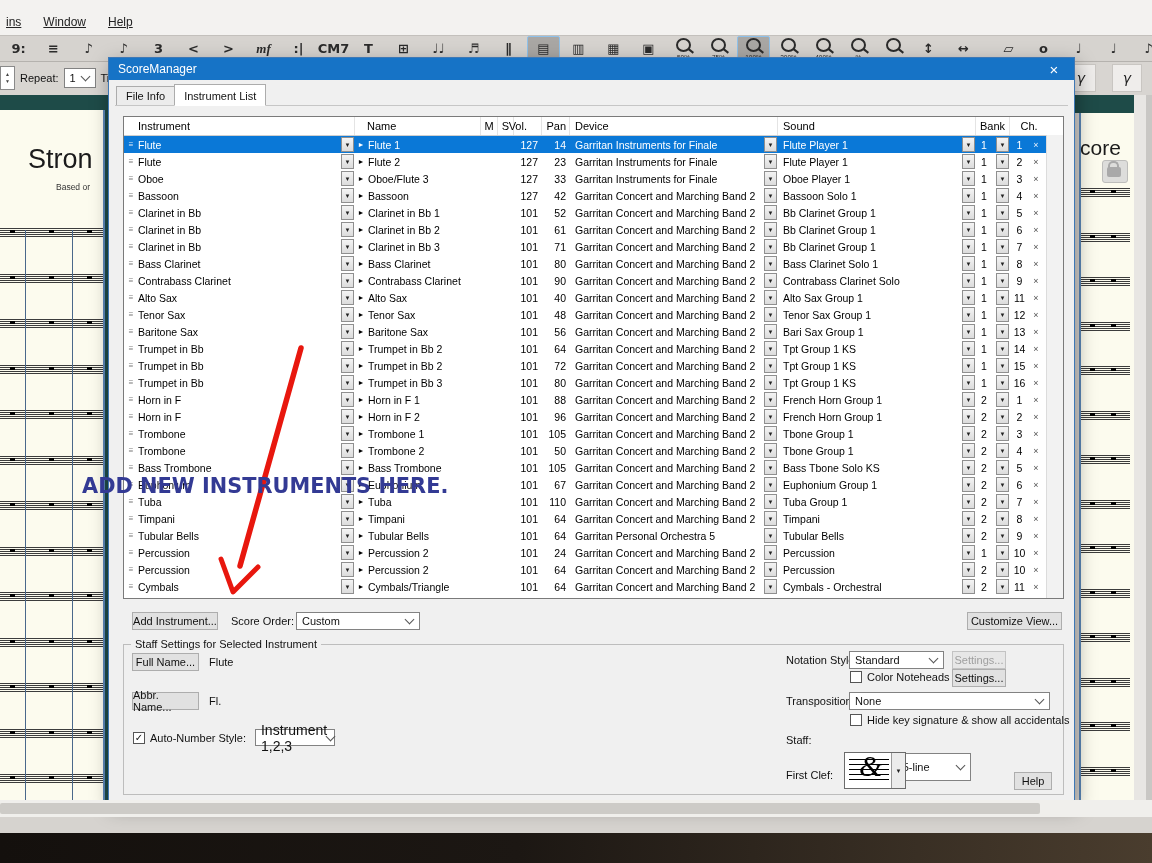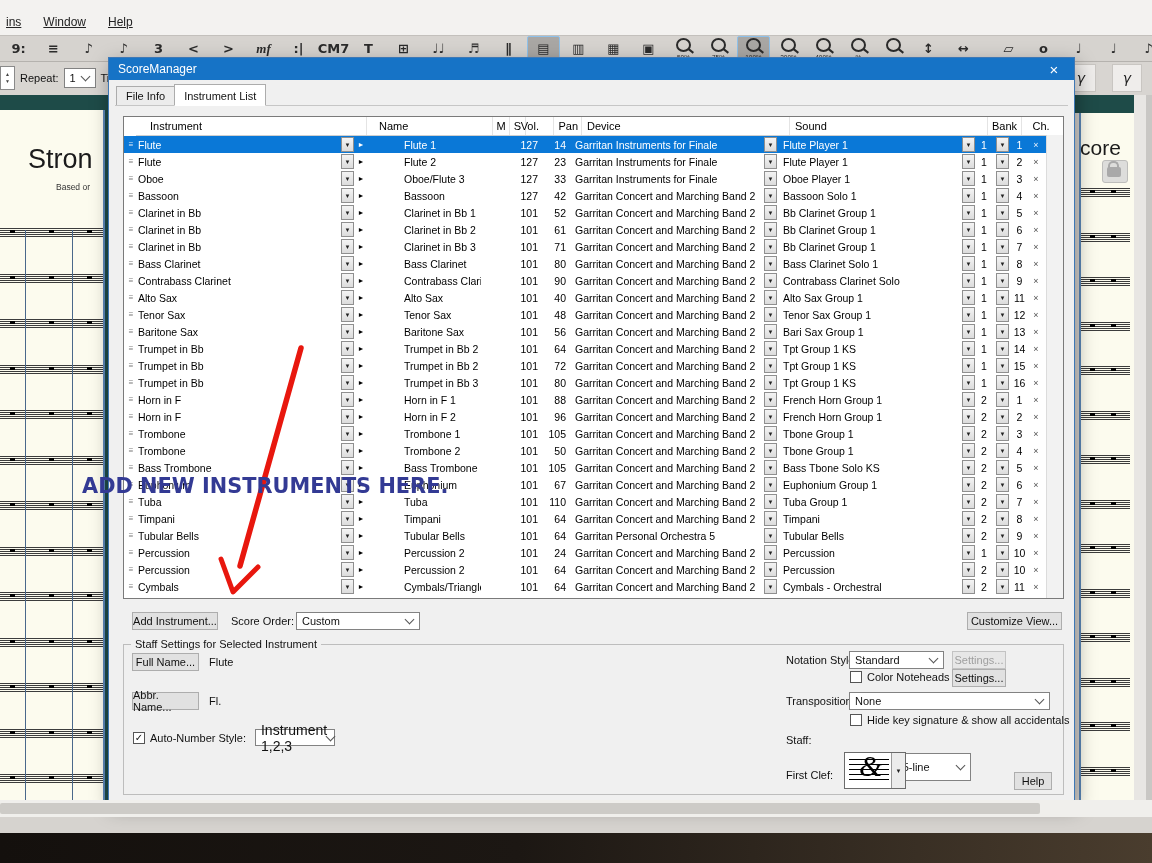--- a/index.html
+++ b/index.html
@@ -50,38 +50,38 @@
   #dialog{left:108px;top:57px;width:967px;height:746px;background:#f0f0f0;border:1px solid #3e78b5;box-sizing:border-box;box-shadow:2px 6px 18px rgba(0,0,0,.35);}
   #titlebar{left:0;top:0;width:100%;height:22px;background:#1673c6;display:flex;align-items:center;}
   #titlebar .t{color:#fff;font-size:12px;padding-left:9px;}
   #close-btn{margin-left:auto;width:40px;height:22px;color:#fff;font-size:15px;display:flex;align-items:center;justify-content:center;}
   #tabs{left:7px;top:29px;height:19px;display:flex;align-items:flex-end;font-size:11px;color:#111;}
   .tab{padding:3px 9px 3px 9px;border:1px solid #acacac;background:#ececec;margin-right:-1px;}
   .tab.active{background:#fff;border-bottom:1px solid #fff;padding-top:5px;position:relative;z-index:2;}
   #tabline{left:6px;top:47px;width:953px;height:1px;background:#c6c6c6;}
 
   #itable{left:14px;top:58px;width:941px;height:483px;background:#fff;border:1px solid #7a7a7a;box-sizing:border-box;font-size:10.5px;color:#000;overflow:hidden;}
-  #table-head{display:flex;height:18px;border-bottom:1px solid #cfcfcf;background:#fff;font-size:11px;align-items:center;margin-left:12px;}
+  #table-head{display:flex;height:18px;border-bottom:1px solid #cfcfcf;background:#fff;font-size:11px;align-items:center;}
   #table-head>div{border-right:1px solid #e4e4e4;height:100%;display:flex;align-items:center;box-sizing:border-box;flex:none;}
   .hc-inst{width:231px;padding-left:14px;}
   .hc-name{width:126px;padding-left:12px;}
   .hc-m{width:17px;justify-content:center;}
   .hc-s{width:16px;justify-content:center;}
   .hc-vol{width:28px;justify-content:flex-end;padding-right:14px;}
   .hc-pan{width:28px;justify-content:flex-end;padding-right:3px;}
   .hc-dev{width:208px;padding-left:5px;}
   .hc-snd{width:198px;padding-left:5px;}
   .hc-bank{width:34px;justify-content:center;}
   .hc-ch{width:38px;justify-content:center;border-right:none!important;}
   #table-body{position:relative;}
   .trow{display:flex;height:17px;align-items:stretch;background:#fff;}
   .trow.rsel{background:#0a78d7;color:#fff;}
   .cell{flex:none;display:flex;align-items:center;box-sizing:border-box;overflow:hidden;white-space:nowrap;}
   .c-inst{width:231px;}
-  .c-name{width:126px;gap:36px;}
+  .c-name{width:126px;}
   .c-m{width:17px;}
   .c-s{width:16px;}
   .c-vol{width:28px;justify-content:flex-end;padding-right:4px;}
   .c-pan{width:28px;justify-content:flex-end;padding-right:4px;}
   .c-dev{width:208px;}
   .c-snd{width:198px;}
   .c-bank{width:34px;}
   .c-ch{width:38px;}
   .grip{width:14px;text-align:center;font-size:8px;color:#7a7a7a;flex:none;}
   .rsel .grip{color:#dfe9f5;}

